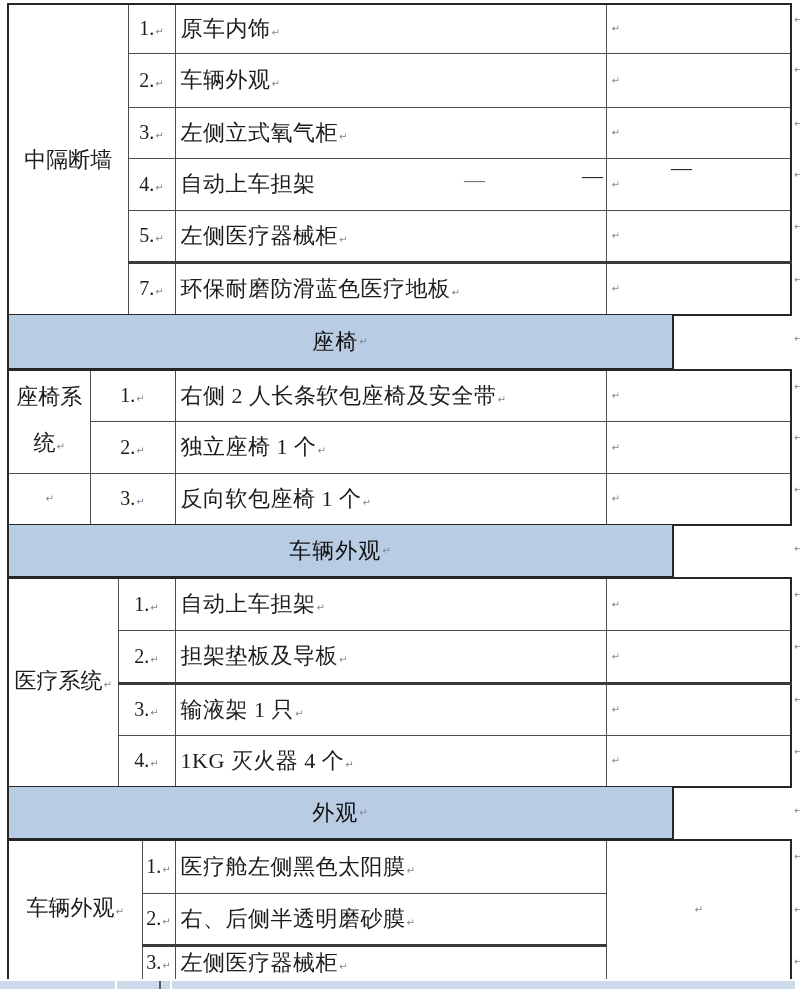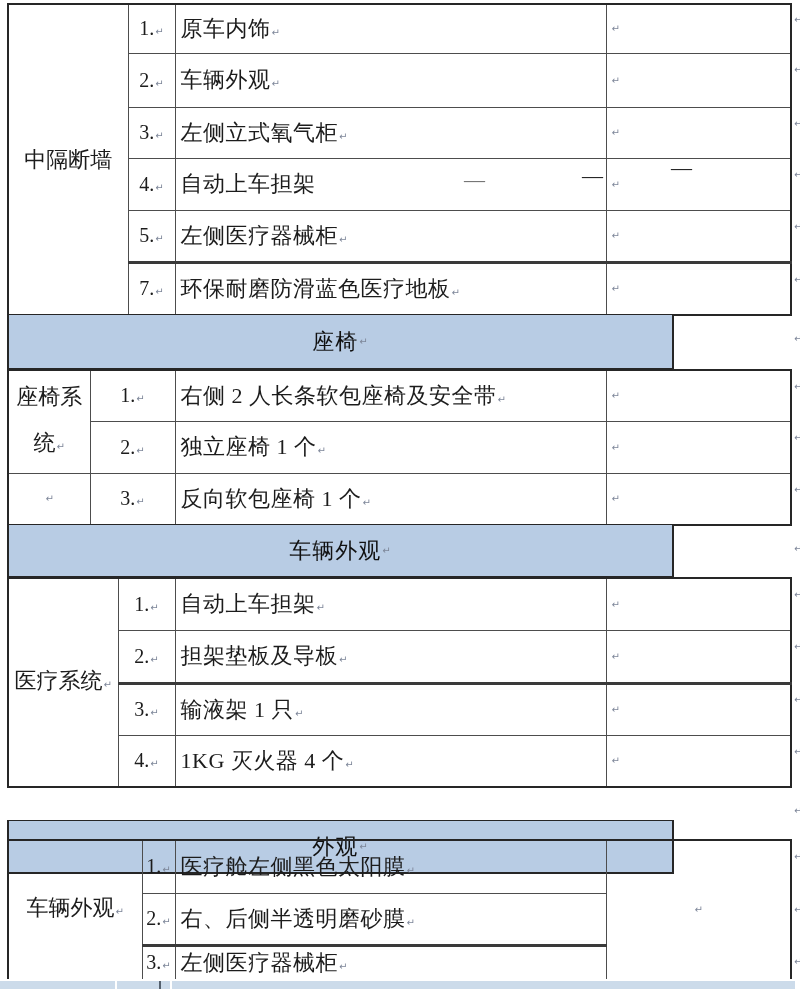--- a/index.html
+++ b/index.html
@@ -140,21 +140,21 @@
       <td class="val"><span class="ret">↵</span></td>
     </tr>
     <tr style="height:52px">
       <td class="num"><span>4.</span><span class="ret">↵</span></td>
       <td class="item"><span>1KG 灭火器 4 个</span><span class="ret">↵</span></td>
       <td class="val"><span class="ret">↵</span></td>
     </tr>
   </tbody>
     </table>
 
-  <div class="hdr" style="top:786px;height:54px;margin-top:34px;">
+  <div class="hdr" style="top:786px;height:54px;">
     <span>外观</span>
       <span class="ret">↵</span>
   </div>
 
   <table class="sec" style="left:7px;top:839px;width:785px;">
     <colgroup>
         <col style="width:134px">
         <col style="width:33px">
         <col style="width:431px">
         <col style="width:185px">

